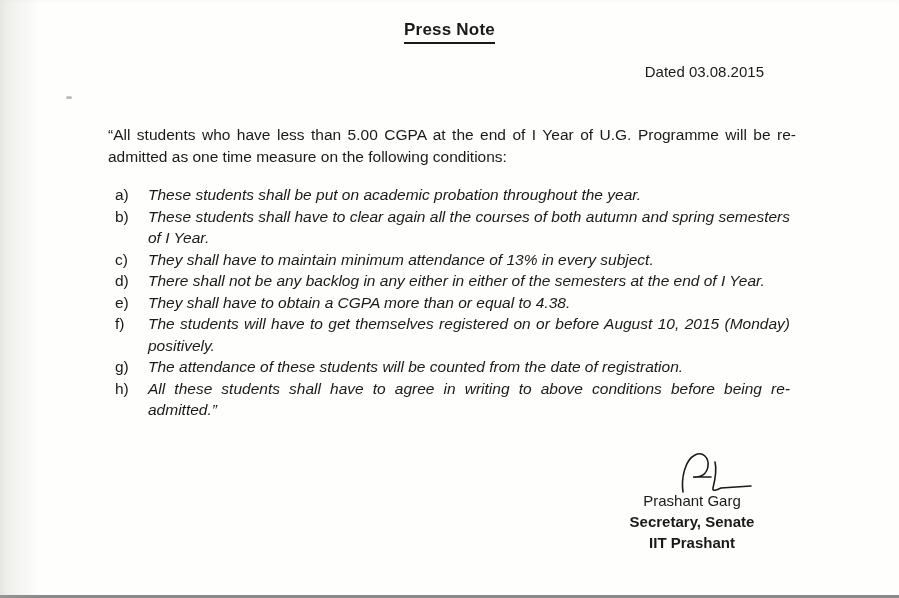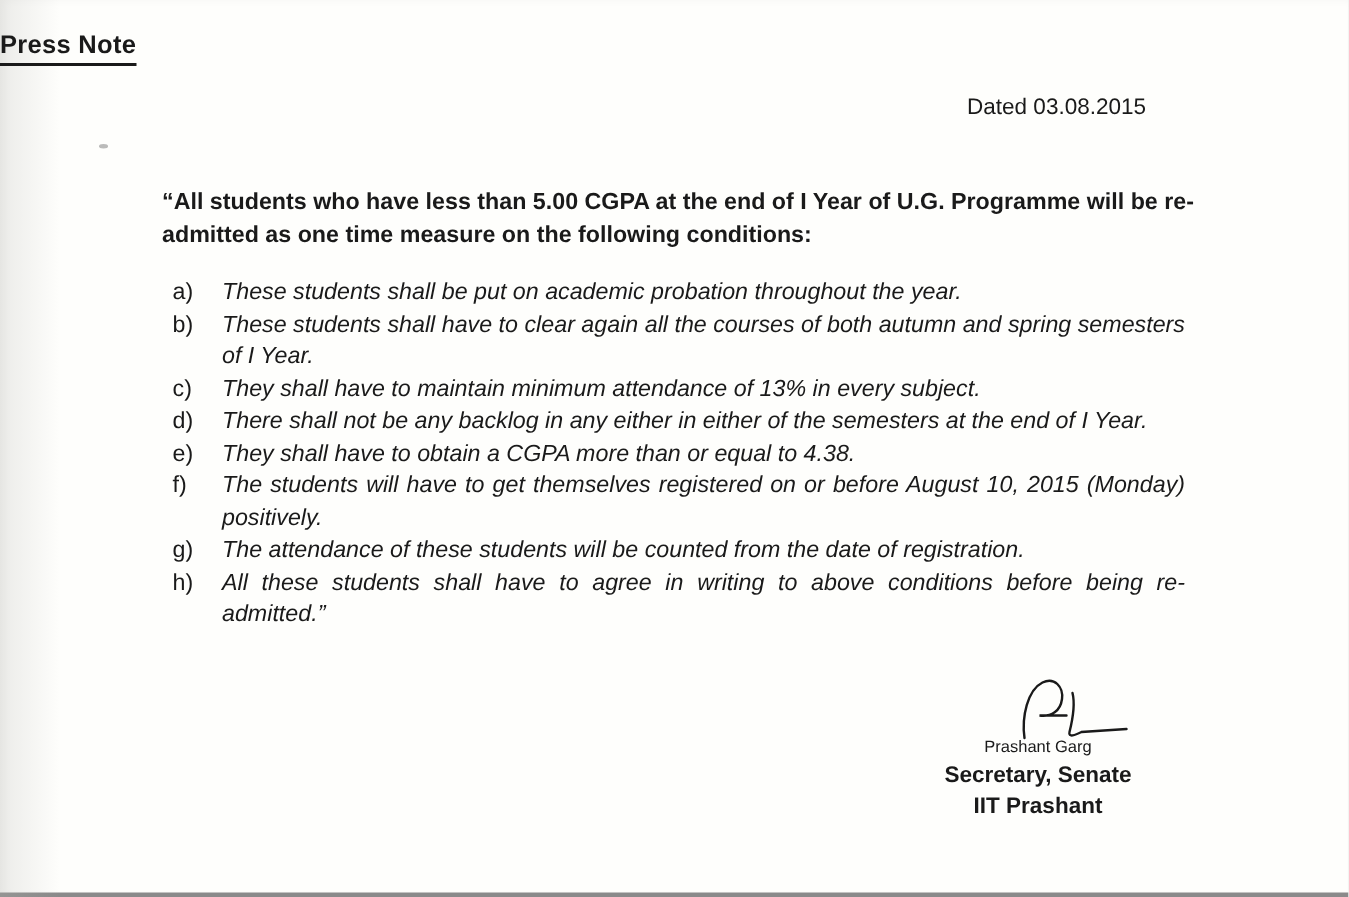--- a/index.html
+++ b/index.html
@@ -31,21 +31,21 @@
     left: 66px; top: 96px;
     width: 6px; height: 3px;
     border-radius: 50%;
     background: rgba(120,120,120,0.5);
   }
   .title {
     position: absolute;
     top: 20px;
     left: 0;
     width: 100%;
-    text-align: left;
+    text-align: center;
     font-size: 17px;
     font-weight: bold;
     letter-spacing: 0.2px;
   }
   .title span {
     display: inline-block;
     border-bottom: 2px solid #1a1a1a;
     padding-bottom: 2px;
   }
   .dated {
@@ -56,21 +56,20 @@
     text-align: center;
   }
   .intro {
     position: absolute;
     top: 124px;
     left: 108px;
     width: 688px;
     font-size: 15.5px;
     line-height: 21.5px;
     text-align: justify;
-    font-weight: bold;
   }
   .conditions {
     position: absolute;
     top: 184px;
     left: 115px;
     width: 675px;
   }
   .cond-row {
     display: flex;
     margin-bottom: 0;
@@ -90,21 +89,21 @@
     top: 450px;
     right: 112px;
     width: 190px;
     text-align: center;
   }
   .signature-svg {
     display: block;
     margin: 0 auto -2px 80px;
   }
   .sig-name {
-    font-size: 11px;
+    font-size: 15px;
     margin-bottom: 4px;
   }
   .sig-line {
     font-size: 15px;
     font-weight: bold;
     margin-bottom: 4px;
   }
 </style>
 </head>
 <body>

